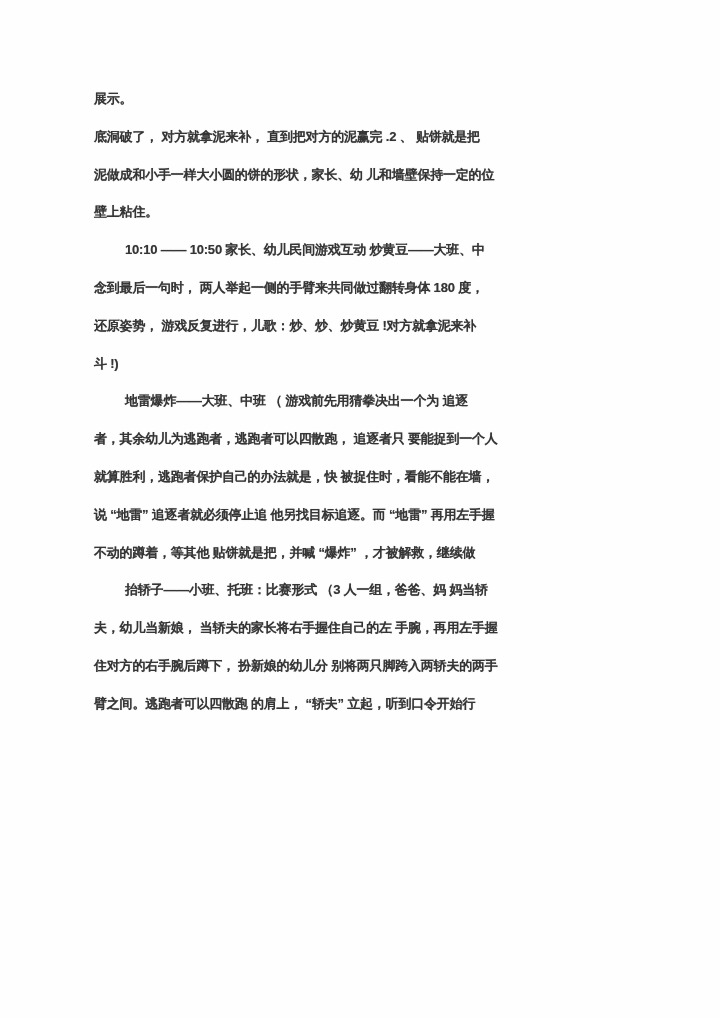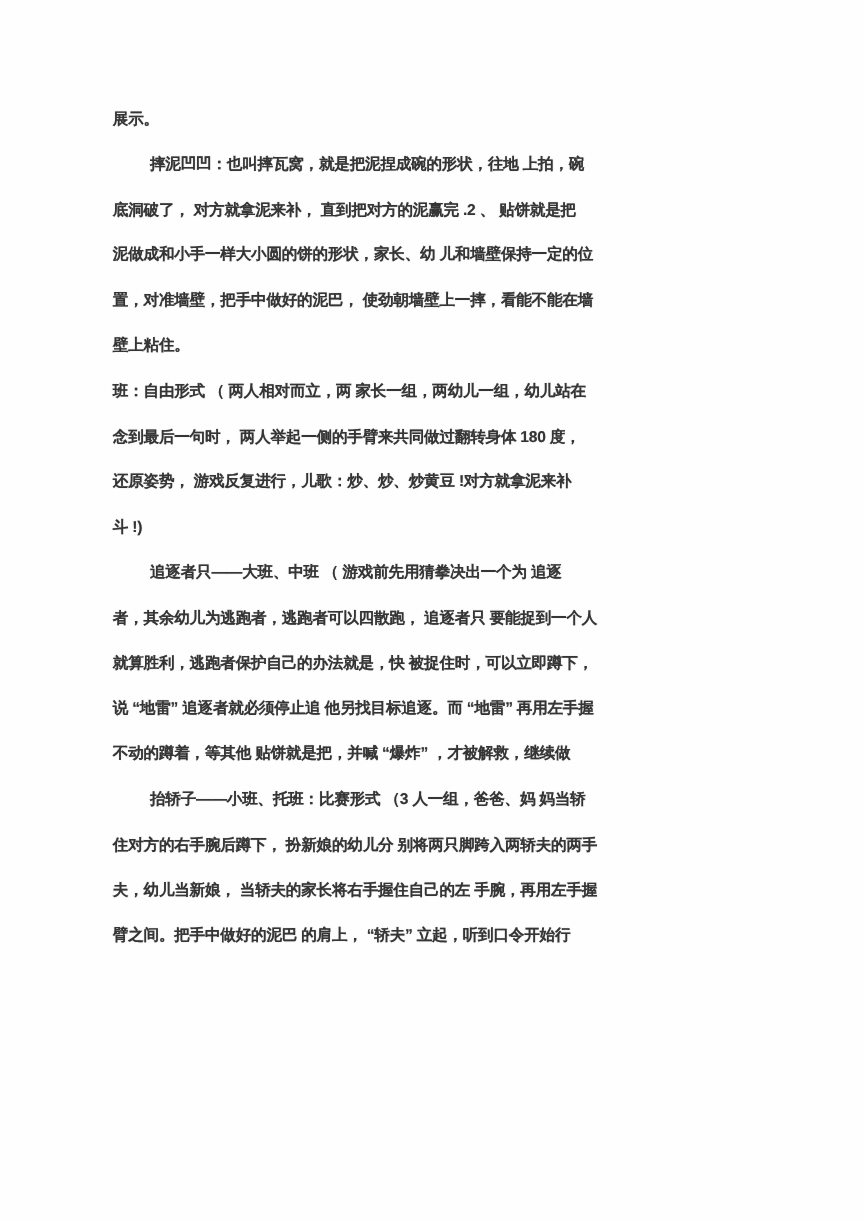--- a/index.html
+++ b/index.html
@@ -30,32 +30,30 @@
   .line.indent {
     text-indent: 31px;
   }
 </style>
 </head>
 <body>
 
 <div class="page">
   <div class="doc-body">
       <div class="line">展示。</div>
-      <div class="line indent">摔泥凹凹：也叫摔瓦窝，就是把泥捏成碗的形状，往地 上拍，碗</div>
       <div class="line">底洞破了， 对方就拿泥来补， 直到把对方的泥赢完 .2 、 贴饼就是把</div>
       <div class="line">泥做成和小手一样大小圆的饼的形状，家长、幼 儿和墙壁保持一定的位</div>
-      <div class="line">置，对准墙壁，把手中做好的泥巴， 使劲朝墙壁上一摔，看能不能在墙</div>
       <div class="line">壁上粘住。</div>
-      <div class="line">班：自由形式 （ 两人相对而立，两 家长一组，两幼儿一组，幼儿站在</div>
+      <div class="line indent">10:10 —— 10:50 家长、幼儿民间游戏互动 炒黄豆——大班、中</div>
       <div class="line">念到最后一句时， 两人举起一侧的手臂来共同做过翻转身体 180 度，</div>
       <div class="line">还原姿势， 游戏反复进行，儿歌：炒、炒、炒黄豆 !对方就拿泥来补</div>
       <div class="line">斗 !)</div>
-      <div class="line indent">追逐者只——大班、中班 （ 游戏前先用猜拳决出一个为 追逐</div>
+      <div class="line indent">地雷爆炸——大班、中班 （ 游戏前先用猜拳决出一个为 追逐</div>
       <div class="line">者，其余幼儿为逃跑者，逃跑者可以四散跑， 追逐者只 要能捉到一个人</div>
-      <div class="line">就算胜利，逃跑者保护自己的办法就是，快 被捉住时，可以立即蹲下，</div>
+      <div class="line">就算胜利，逃跑者保护自己的办法就是，快 被捉住时，看能不能在墙，</div>
       <div class="line">说 “地雷” 追逐者就必须停止追 他另找目标追逐。而 “地雷” 再用左手握</div>
       <div class="line">不动的蹲着，等其他 贴饼就是把，并喊 “爆炸” ，才被解救，继续做</div>
       <div class="line indent">抬轿子——小班、托班：比赛形式 （3 人一组，爸爸、妈 妈当轿</div>
+      <div class="line">夫，幼儿当新娘， 当轿夫的家长将右手握住自己的左 手腕，再用左手握</div>
       <div class="line">住对方的右手腕后蹲下， 扮新娘的幼儿分 别将两只脚跨入两轿夫的两手</div>
-      <div class="line">夫，幼儿当新娘， 当轿夫的家长将右手握住自己的左 手腕，再用左手握</div>
-      <div class="line">臂之间。把手中做好的泥巴 的肩上， “轿夫” 立起，听到口令开始行</div>
+      <div class="line">臂之间。逃跑者可以四散跑 的肩上， “轿夫” 立起，听到口令开始行</div>
     </div>
 </div>
 
 </body></html>

